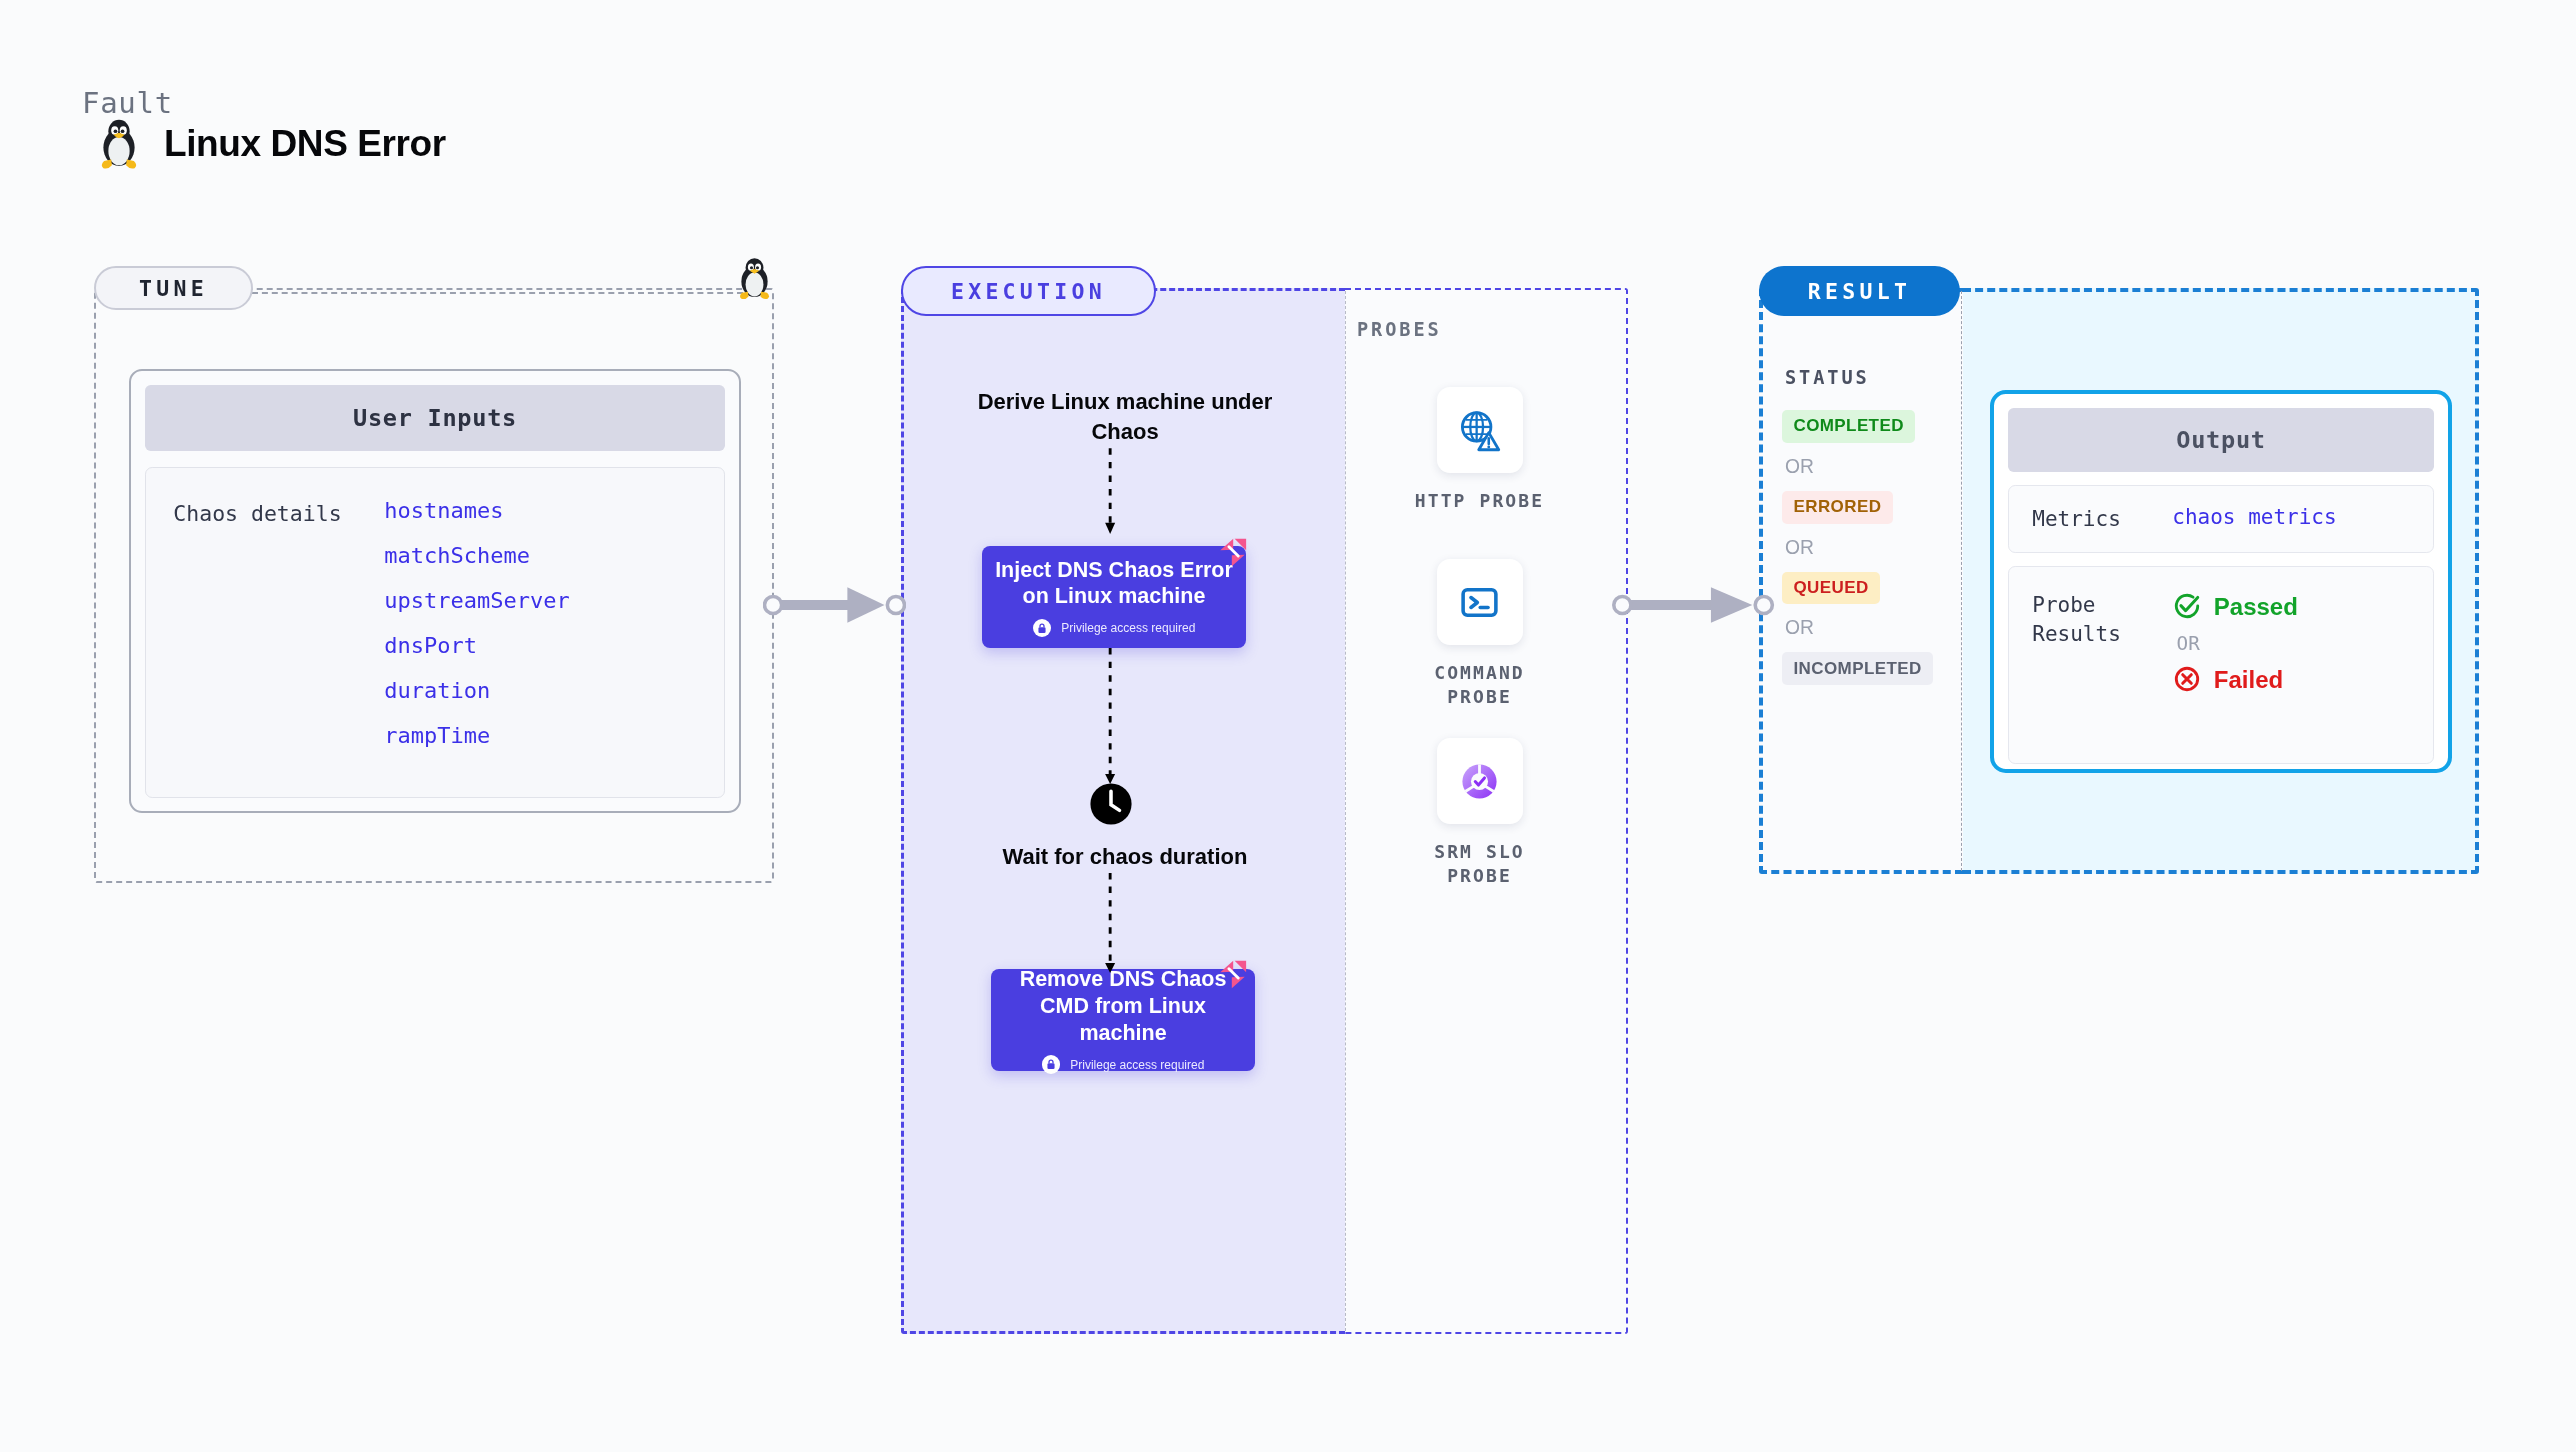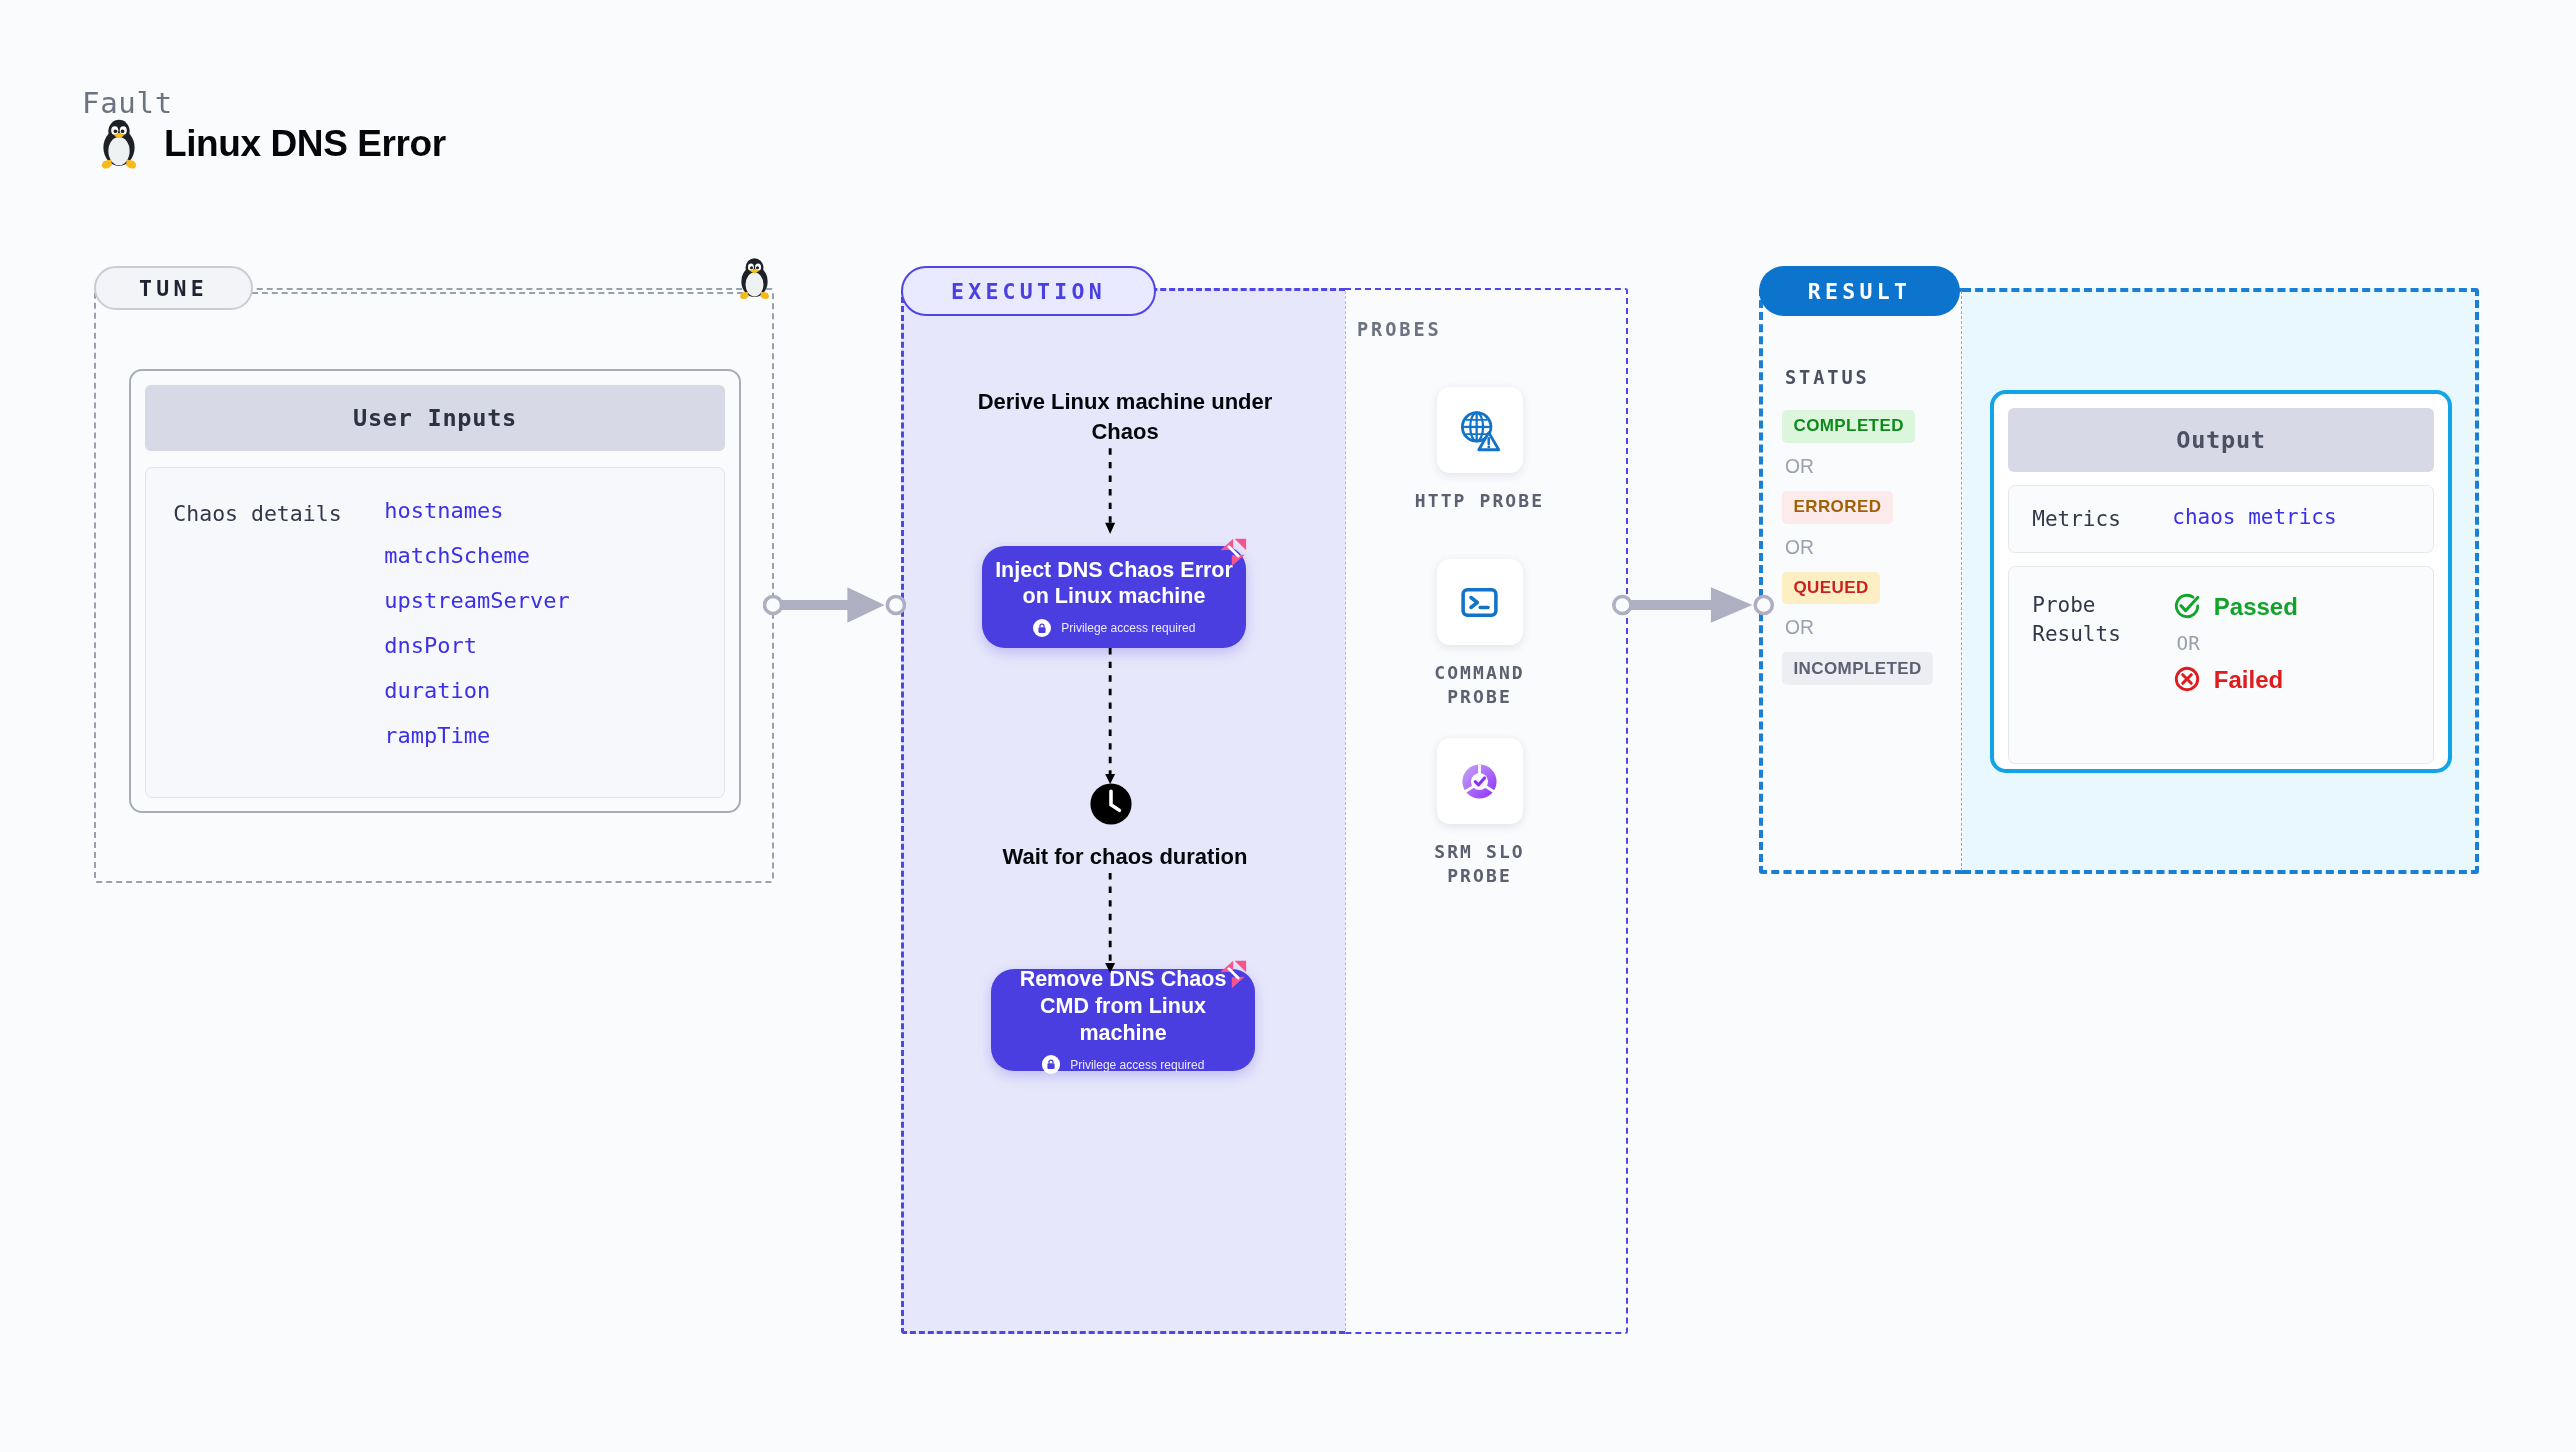--- a/index.html
+++ b/index.html
@@ -115,21 +115,21 @@
   }
   .tune-penguin { position: absolute; left: 736px; top: 257px; z-index: 25; }
 
   
   .exec-title {
     position: absolute; left: 953px; top: 387px; width: 344px;
     text-align: center; font-size: 22px; font-weight: 700; color: #06070a;
     line-height: 1.36;
   }
   .node-box {
-    position: absolute; background: #4a3ee0; border-radius: 23px;
+    position: absolute; background: #4a3ee0; border-radius: 8px;
     display: flex; flex-direction: column; align-items: center; justify-content: center;
     color: #fff; text-align: center;
     box-shadow: 0 4.3px 13px rgba(74,62,224,0.25);
   }
   .node-inject { left: 982px; top: 546px; width: 264px; height: 102px; }
   .node-remove { left: 982px; top: 969px; width: 264px; height: 102px; margin-left: 9px; }
   .node-title { font-size: 21.5px; font-weight: 700; line-height: 1.25; padding: 0 13px; }
   .node-priv {
     display: flex; align-items: center; gap: 10px; margin-top: 8.6px;
     font-size: 12px; font-weight: 400; color: #eceaff;

